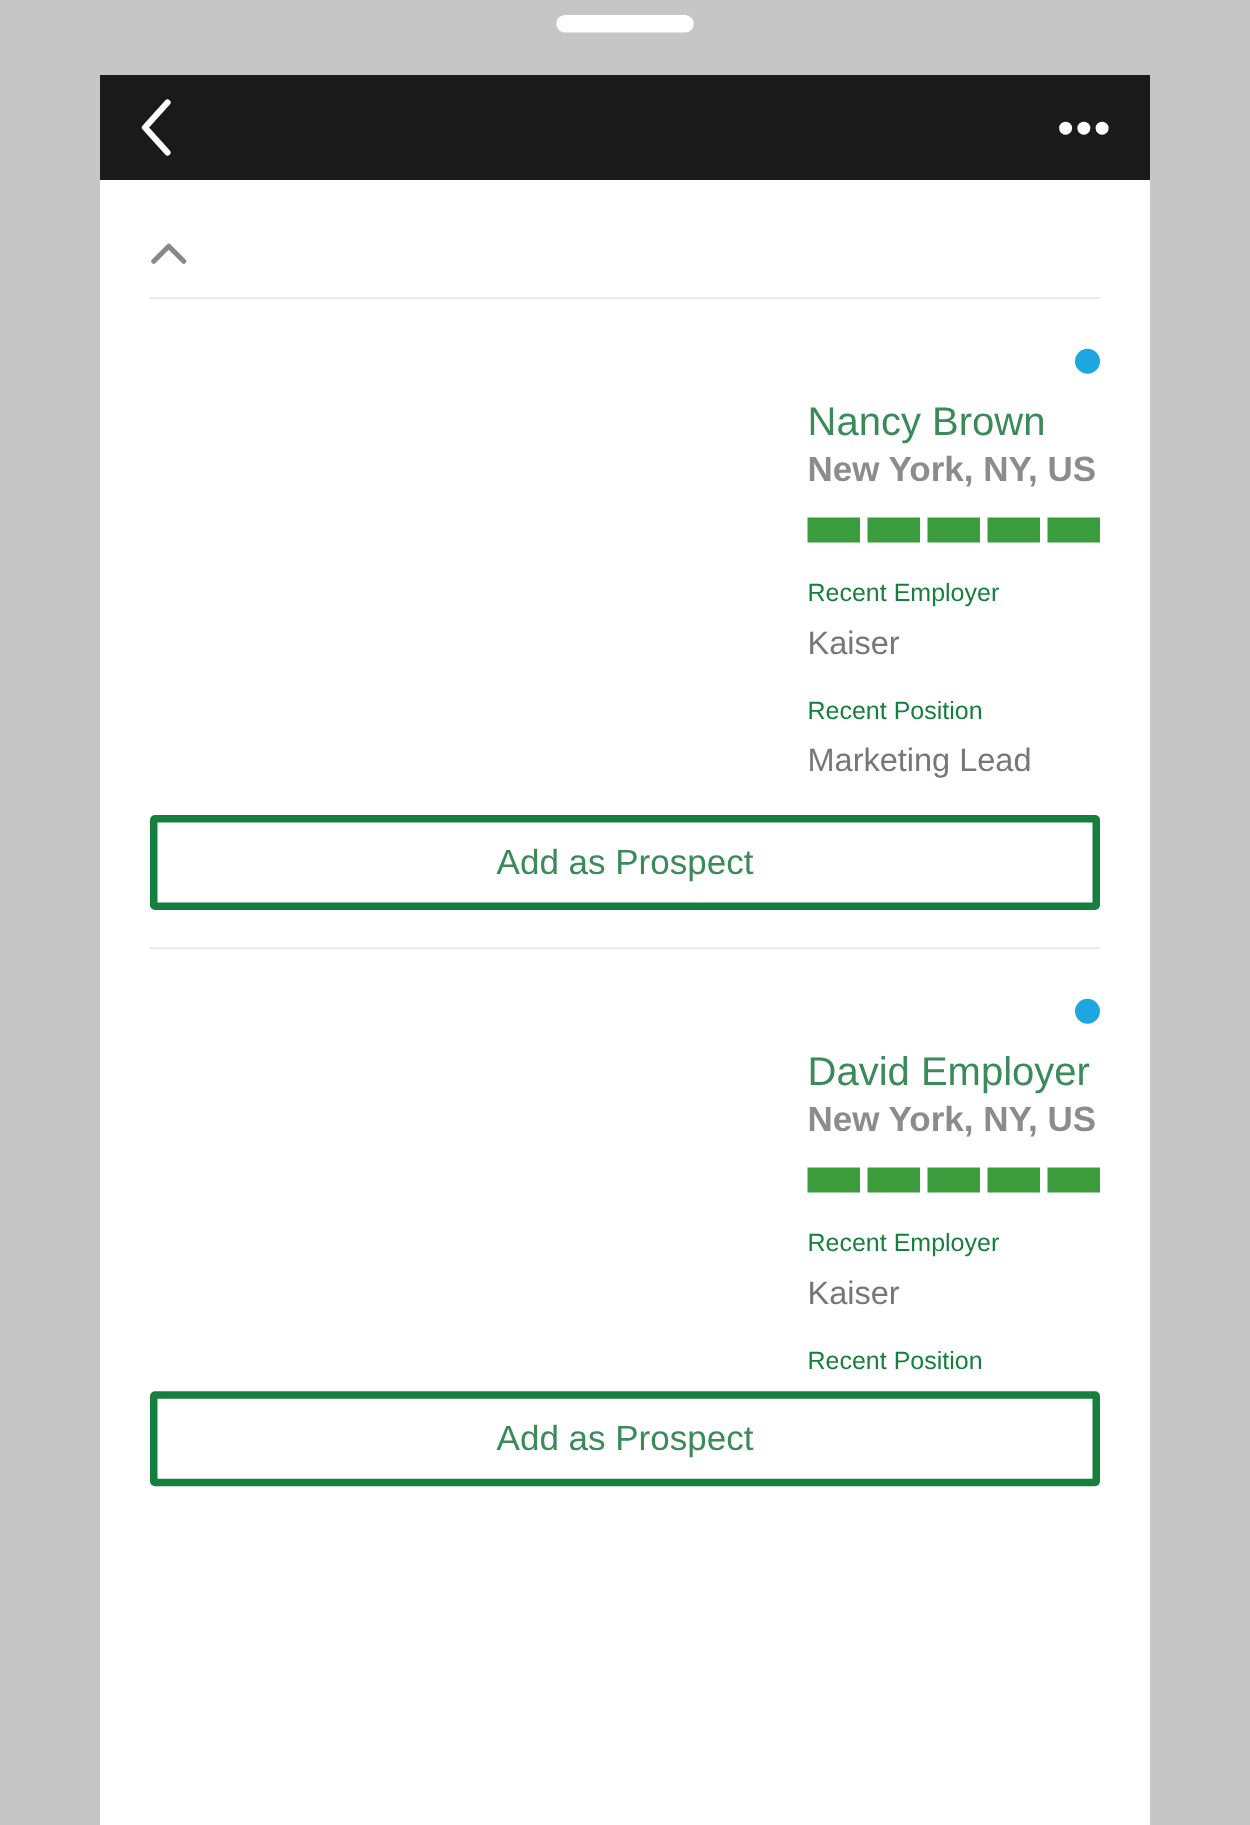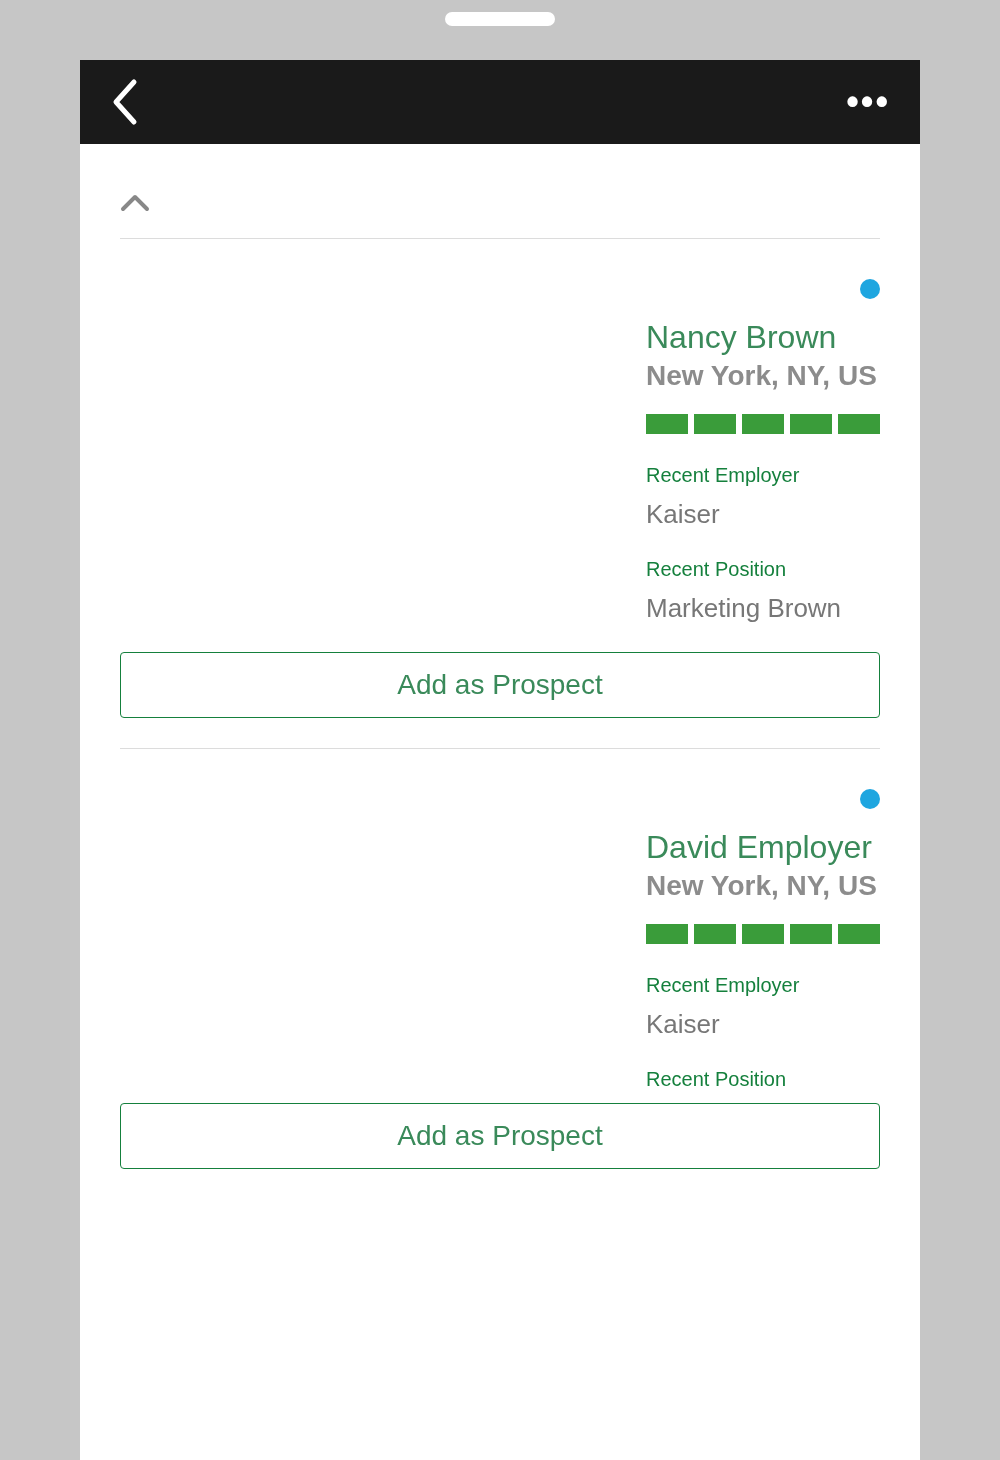--- a/index.html
+++ b/index.html
@@ -127,21 +127,21 @@
       margin-bottom: 12px;
     }
     .field-value {
       font-size: 26px;
       color: #777777;
       margin-bottom: 28px;
     }
     .add-btn {
       display: block;
       width: 100%;
-      border: 1px solid #15803d;
+      border: 6px solid #15803d;
       background: #ffffff;
       color: #3a8a5a;
       font-size: 28px;
       padding: 16px 0;
       text-align: center;
       border-radius: 4px;
       cursor: pointer;
       margin-bottom: 30px;
     }
   </style>
@@ -181,21 +181,21 @@
             <div class="rating">
               <div class="rating-seg"></div>
               <div class="rating-seg"></div>
               <div class="rating-seg"></div>
               <div class="rating-seg"></div>
               <div class="rating-seg"></div>
             </div>
             <div class="field-label">Recent Employer</div>
             <div class="field-value">Kaiser</div>
             <div class="field-label">Recent Position</div>
-            <div class="field-value">Marketing Brown</div>
+            <div class="field-value">Marketing Lead</div>
           </div>
         </div>
         <button class="add-btn">Add as Prospect</button>
       </div>
 
       <div class="candidate">
         <div class="cand-row">
           <div class="status-dot"></div>
           <div class="cand-body">
             <div class="cand-name">David Employer</div>

